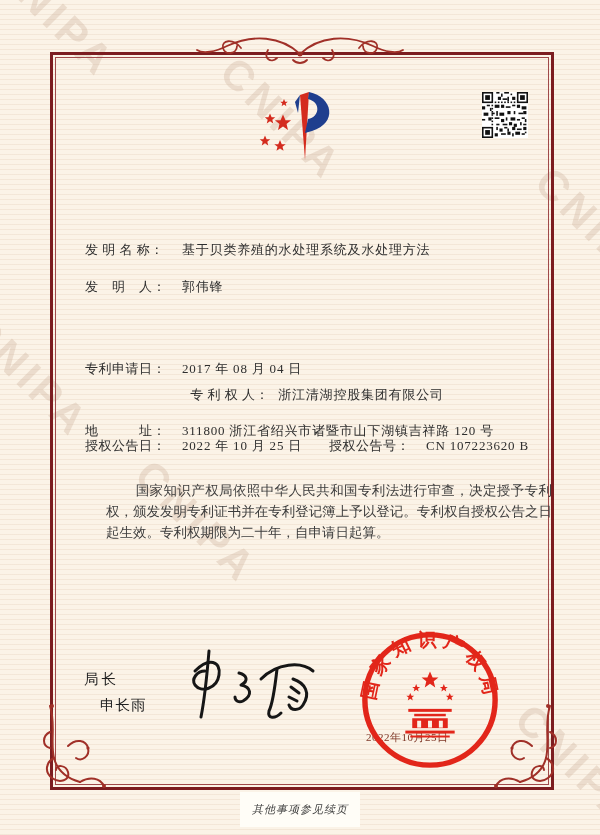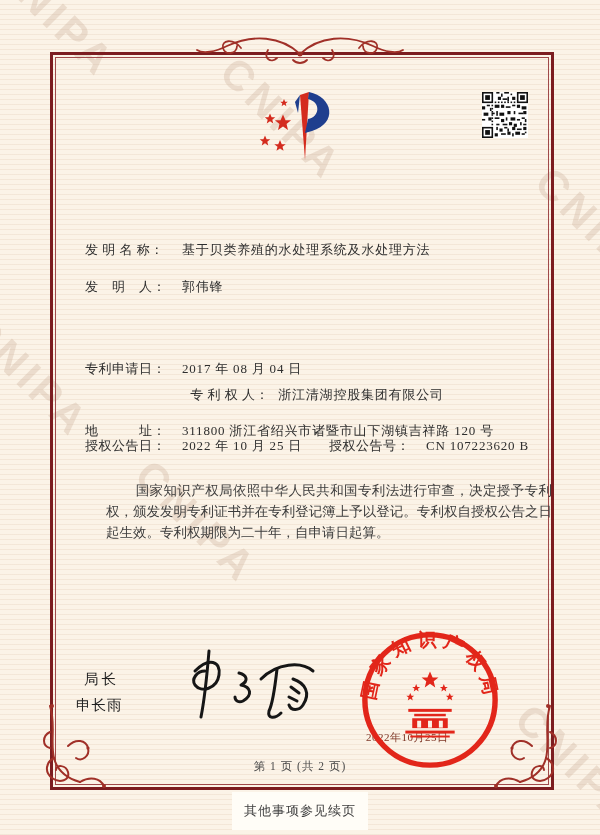--- a/index.html
+++ b/index.html
@@ -21,32 +21,32 @@
     font-size:30px;font-weight:bold;letter-spacing:15px;text-indent:15px;color:#262626;}
   .field-row{position:absolute;left:85px;width:455px;font-size:13px;color:#2e2e2e;white-space:nowrap;}
   .flabel{display:inline-block;width:97px;letter-spacing:0.5px;white-space:pre;}
   .fvalue{letter-spacing:0.8px;}
   .grant-pair2{position:absolute;left:220px;top:0;margin-left:24px;}
   .body-text{position:absolute;left:78px;top:480px;width:446px;font-size:13.5px;
     color:#3c3c3c;text-align:justify;line-height:21px;margin-left:28px;}
   .body-text p{margin:0;text-indent:2.2em;}
   .sig-role{position:absolute;left:84px;top:670px;font-family:Liberation Sans, sans-serif;
     font-size:14.5px;letter-spacing:3px;color:#222;}
-  .sig-name{position:absolute;left:76px;top:696px;font-family:"Liberation Sans",sans-serif;
+  .sig-name{position:absolute;left:100px;top:696px;font-family:"Liberation Sans",sans-serif;
     font-size:14.5px;letter-spacing:1px;color:#222;}
   .sig-hand{position:absolute;left:165px;top:645px;width:160px;height:88px;}
   .seal{position:absolute;left:356px;top:626px;width:148px;height:148px;z-index:6;}
   .seal-arc{font-size:19px;letter-spacing:6px;font-weight:bold;fill:#e2261a;font-family:"Liberation Serif",serif;}
   .seal-date{position:absolute;left:366px;top:730px;z-index:5;font-size:11px;
     color:rgba(120,45,28,0.95);letter-spacing:0.5px;}
   .page-info{position:absolute;left:0;top:759px;width:100%;text-align:center;
     font-size:11.5px;letter-spacing:1px;color:#4a4a4a;}
   .footer-note-wrap{position:absolute;left:0;top:792px;width:100%;text-align:center;}
   .footer-note{display:inline-block;background:#fffdf7;padding:10px 12px;
-    font-size:13px;letter-spacing:1px;color:#3f3f3f;}
+    font-size:11px;letter-spacing:1px;color:#3f3f3f;font-style:italic;}
   .ornament{position:absolute;pointer-events:none;}
   .orn-top{left:193px;top:30px;}
   .orn-bl{left:40px;top:702px;}
   .orn-br{left:492px;top:702px;transform:scaleX(-1);}
 </style>
 </head>
 <body>
 
 <div class="page">
 
@@ -261,19 +261,18 @@
       <rect x="59" y="89" width="32" height="2.5"></rect>
       <rect x="57" y="93.5" width="36" height="10"></rect>
       <rect x="62" y="96" width="4" height="7" fill="#fbf3e7"></rect>
       <rect x="73" y="96" width="4" height="7" fill="#fbf3e7"></rect>
       <rect x="84" y="96" width="4" height="7" fill="#fbf3e7"></rect>
       <rect x="50" y="106" width="50" height="3"></rect>
       <rect x="55" y="111" width="40" height="2"></rect>
     </g>
   </svg>
 
-  <div class="page-info">第 1 页 (共 2 页)</div>
 
   <div class="footer-note-wrap">
     <span class="footer-note">其他事项参见续页</span>
   </div>
 
 </div>
 
 </body></html>

